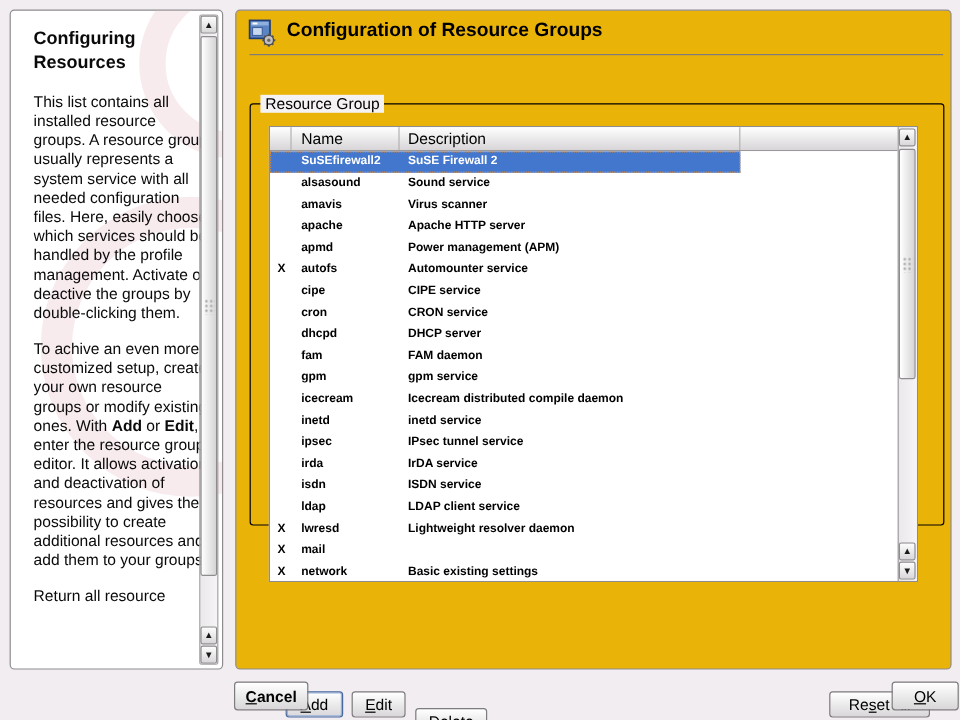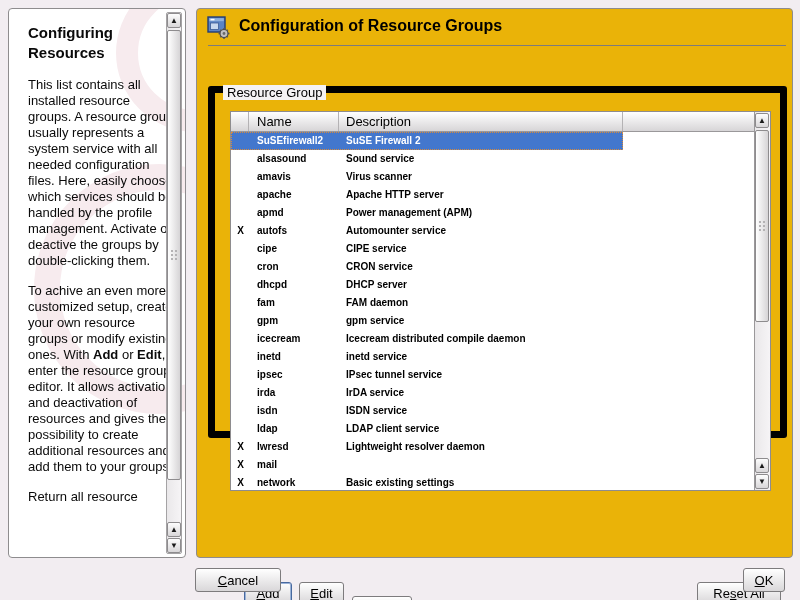--- a/index.html
+++ b/index.html
@@ -63,21 +63,21 @@
     font-size:16px; font-weight:bold; color:#000;
   }
   #title-separator {
     position:absolute; left:11px; top:36px; width:578px; height:0;
     border-top:1px solid #7d7b7d;
   }
 
   
   #groupbox {
     position:absolute; left:11px; top:77px; width:579px; height:352px;
-    border:7px solid #000000; border-radius:3px;
+    border:1px solid #000000; border-radius:3px;
   }
   #groupbox-label {
     position:absolute; left:8px; top:-8px; padding:0 4px;
     background:#f4f2f3; font-size:13px; color:#000;
   }
 
   
   #table {
     position:absolute; left:15px; top:18px; width:541px; height:380px;
     border:1px solid #8e8c8e; background:#fff; display:flex;
@@ -122,22 +122,22 @@
   .btn u { text-decoration:underline; }
   .btn.default-focus {
     border:1px solid #48699f;
     box-shadow:0 0 0 1px #9ab2d8 inset;
   }
   #btn-add    { left:29px;  top:489px; width:48px; }
   #btn-edit   { left:84px;  top:489px; width:45px; }
   #btn-delete { left:137px; top:503px; width:60px; }
   #btn-reset  { left:482px; top:489px; width:84px; }
 
-  #btn-cancel { left:195px; top:568px; width:86px; height:24px; line-height:21px; }
-  #btn-ok     { left:743px; top:568px; width:42px; height:24px; line-height:21px; }
+  #btn-cancel { left:195px; top:568px; width:62px; height:24px; line-height:21px;font-weight:bold; }
+  #btn-ok     { left:743px; top:568px; width:56px; height:24px; line-height:21px; }
 </style>
 </head>
 <body>
 
 <div id="screen">
 
   <div id="sidebar" class="panel">
     <svg id="sidebar-watermark" viewBox="0 0 178 550">
       <circle cx="150" cy="280" r="112" fill="none" stroke="#f7ebee" stroke-width="26"></circle>
       <circle cx="186" cy="44" r="68" fill="none" stroke="#f7ebee" stroke-width="22"></circle>

